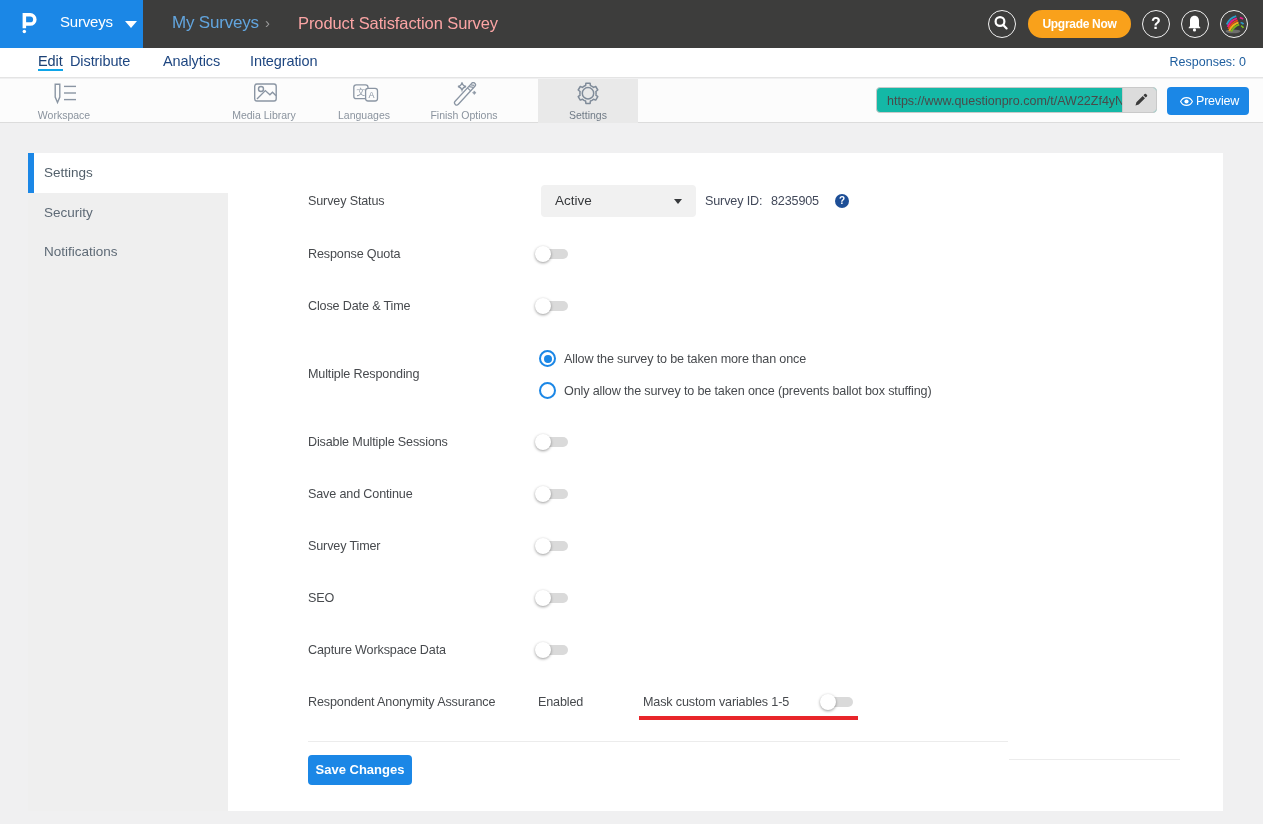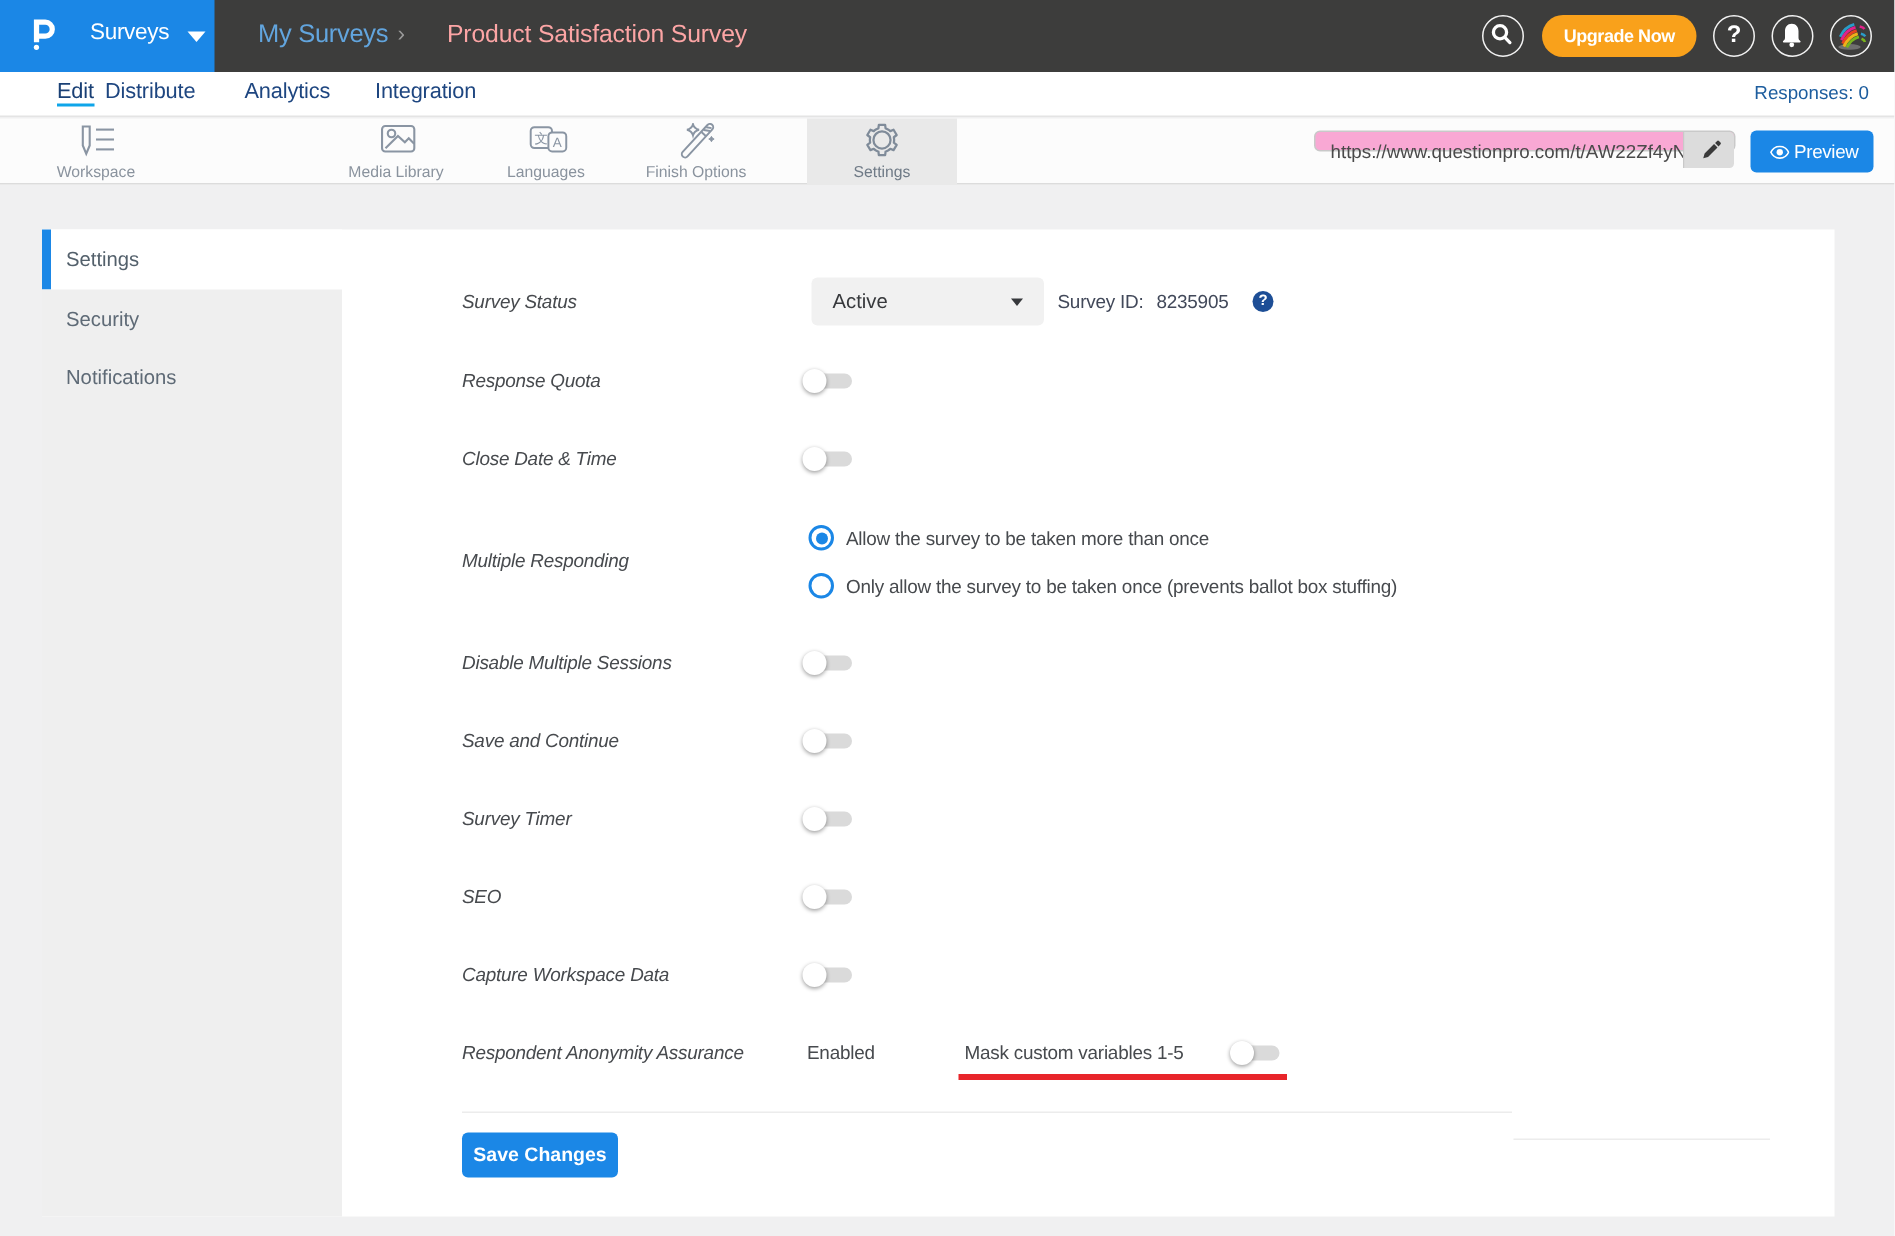--- a/index.html
+++ b/index.html
@@ -23,32 +23,32 @@
 .nav { position:absolute; top:48px; left:0; width:1263px; height:30px; background:#fff; border-bottom:1px solid #e4e4e4; }
 .nav a { position:absolute; top:5px; color:#1e4680; font-size:14.5px; letter-spacing:-0.1px; text-decoration:none; }
 .nav .resp { position:absolute; right:17px; top:7px; color:#1d5d9e; font-size:12.5px; }
 
 
 .toolbar { position:absolute; top:79px; left:0; width:1263px; height:44px; background:#fcfcfc; border-bottom:1px solid #dcdcdc; }
 .tab { position:absolute; top:0; width:100px; height:44px; text-align:center; }
 .tab.active { background:#e9e9e9; }
 .tab .ticon { position:absolute; top:3px; left:0; width:100px; height:26px; }
 .tab .tlabel { position:absolute; top:30px; width:100px; text-align:center; font-size:10.5px; color:#8a939e; }
-.urlbox { position:absolute; left:876px; top:8px; width:281px; height:14px; background:#f9a8d4; border:1px solid #c9c9c9; border-radius:4px; }
+.urlbox { position:absolute; left:876px; top:8px; width:281px; height:26px; background:#14b8a6; border:1px solid #c9c9c9; border-radius:4px; }
 .urlbox .utext { position:absolute; left:10px; top:6px; font-size:12.5px; color:#4a4a4a; white-space:nowrap; width:236px; overflow:hidden; }
 .urlbox .ubtn { position:absolute; right:0; top:0; width:34px; height:24px; background:#dcdcdc; border-left:1px solid #c9c9c9; border-radius:0 3px 3px 0; }
 .preview { position:absolute; left:1167px; top:8px; width:82px; height:28px; background:#1b87e6; border-radius:4px; color:#fff; font-weight:normal; font-size:13.5px; }
 
 
 .card { position:absolute; left:28px; top:153px; width:1195px; height:658px; background:#fff; }
 .sidebar { position:absolute; left:0; top:40px; width:200px; height:618px; background:#efefef; }
 .side-active { position:absolute; left:0; top:0; width:200px; height:40px; background:#fff; border-left:6px solid #1b87e6; color:#53606b; font-size:13.5px; line-height:40px; padding-left:10px; }
 .side-item { height:39px; line-height:39px; padding-left:16px; color:#5e6a76; font-size:13.5px; }
 
-.lbl { position:absolute; left:280px; font-size:12.6px; letter-spacing:-0.15px; color:#474a4e;font-style:italic; }
+.lbl { position:absolute; left:280px; font-size:12.6px; letter-spacing:-0.15px; color:#474a4e; }
 .toggle { position:absolute; width:33px; height:16px; }
 .toggle .track { position:absolute; left:5px; top:3px; width:28px; height:10px; background:#dadada; border-radius:5px; }
 .toggle .knob { position:absolute; left:0; top:0; width:16px; height:16px; background:#fff; border-radius:50%; box-shadow:0 1px 3px rgba(0,0,0,0.4); }
 .radio { position:absolute; width:17px; height:17px; border:2px solid #1b87e6; border-radius:50%; background:#fff; }
 .radio.sel::after { content:""; position:absolute; left:2.5px; top:2.5px; width:8px; height:8px; background:#1b87e6; border-radius:50%; }
 .rtext { position:absolute; font-size:12.6px; letter-spacing:-0.15px; color:#474a4e; }
 
 .selectbox { position:absolute; left:513px; top:32px; width:155px; height:32px; background:#f1f1f1; border-radius:4px; }
 .selectbox .stext { position:absolute; left:14px; top:8px; font-size:13.5px; color:#37393c; }
 .selectbox .scaret { position:absolute; right:14px; top:13.5px; width:0; height:0; border-left:4.5px solid transparent; border-right:4.5px solid transparent; border-top:5.5px solid #37393c; }

